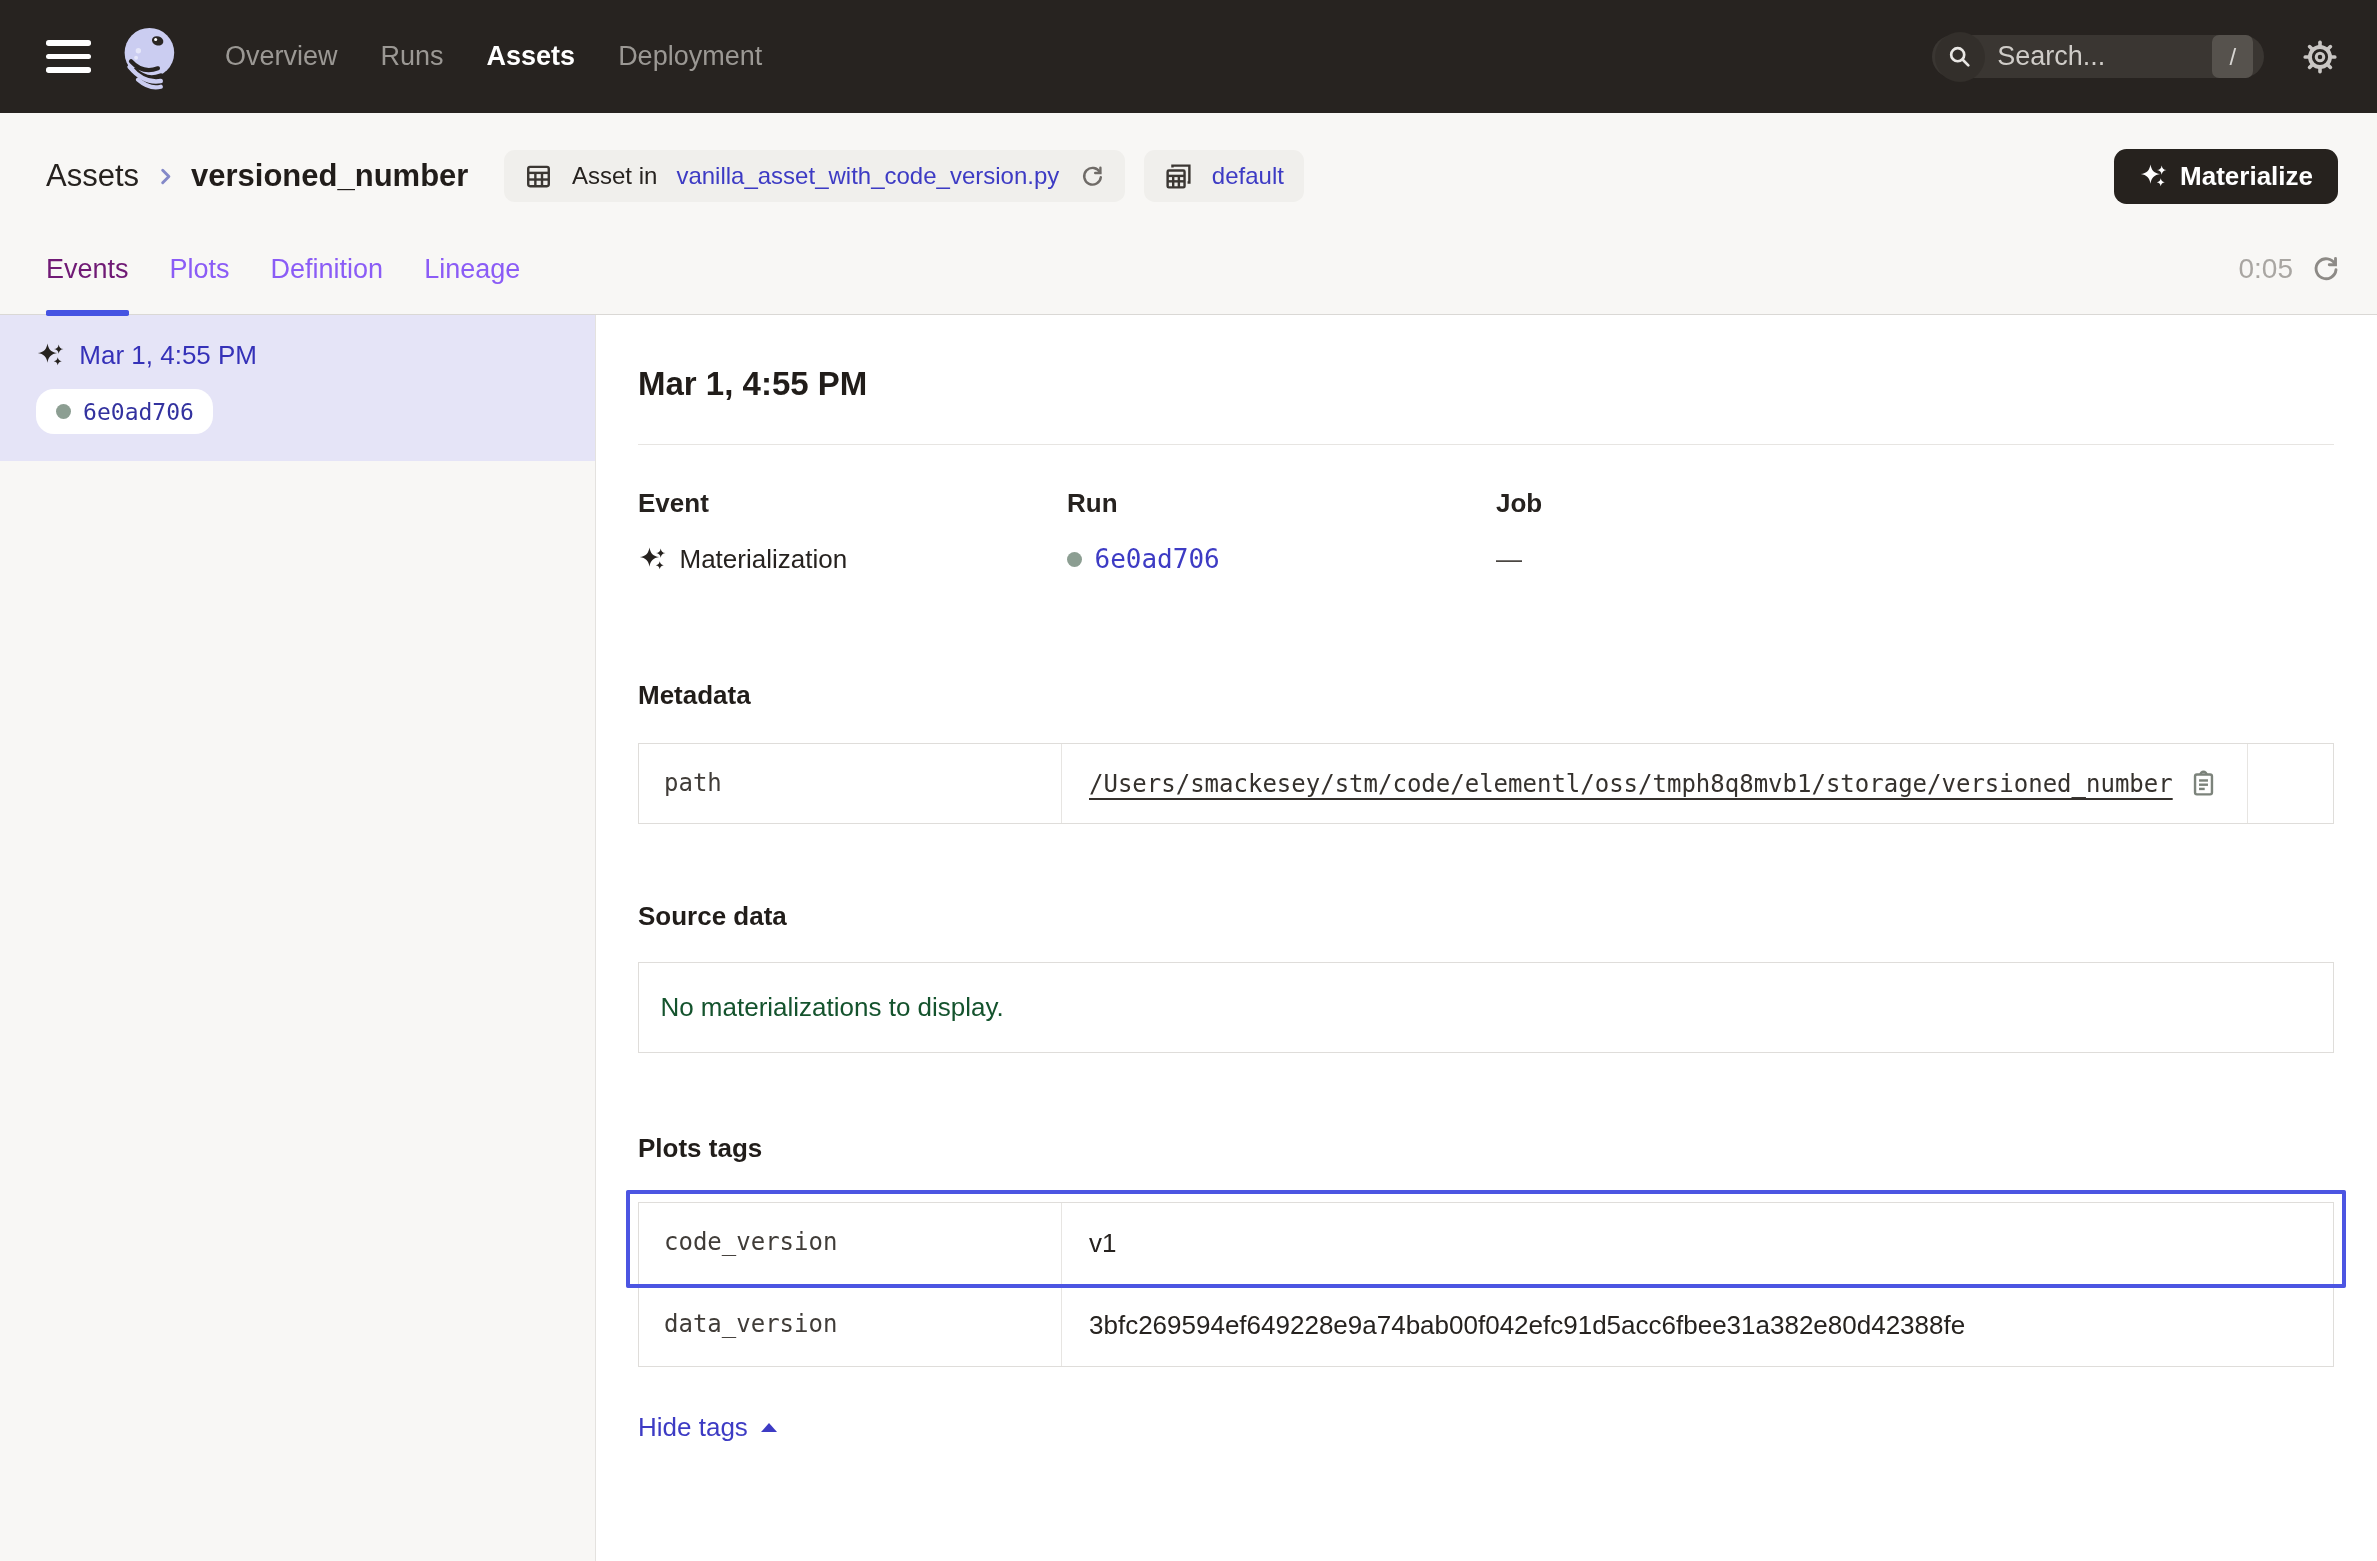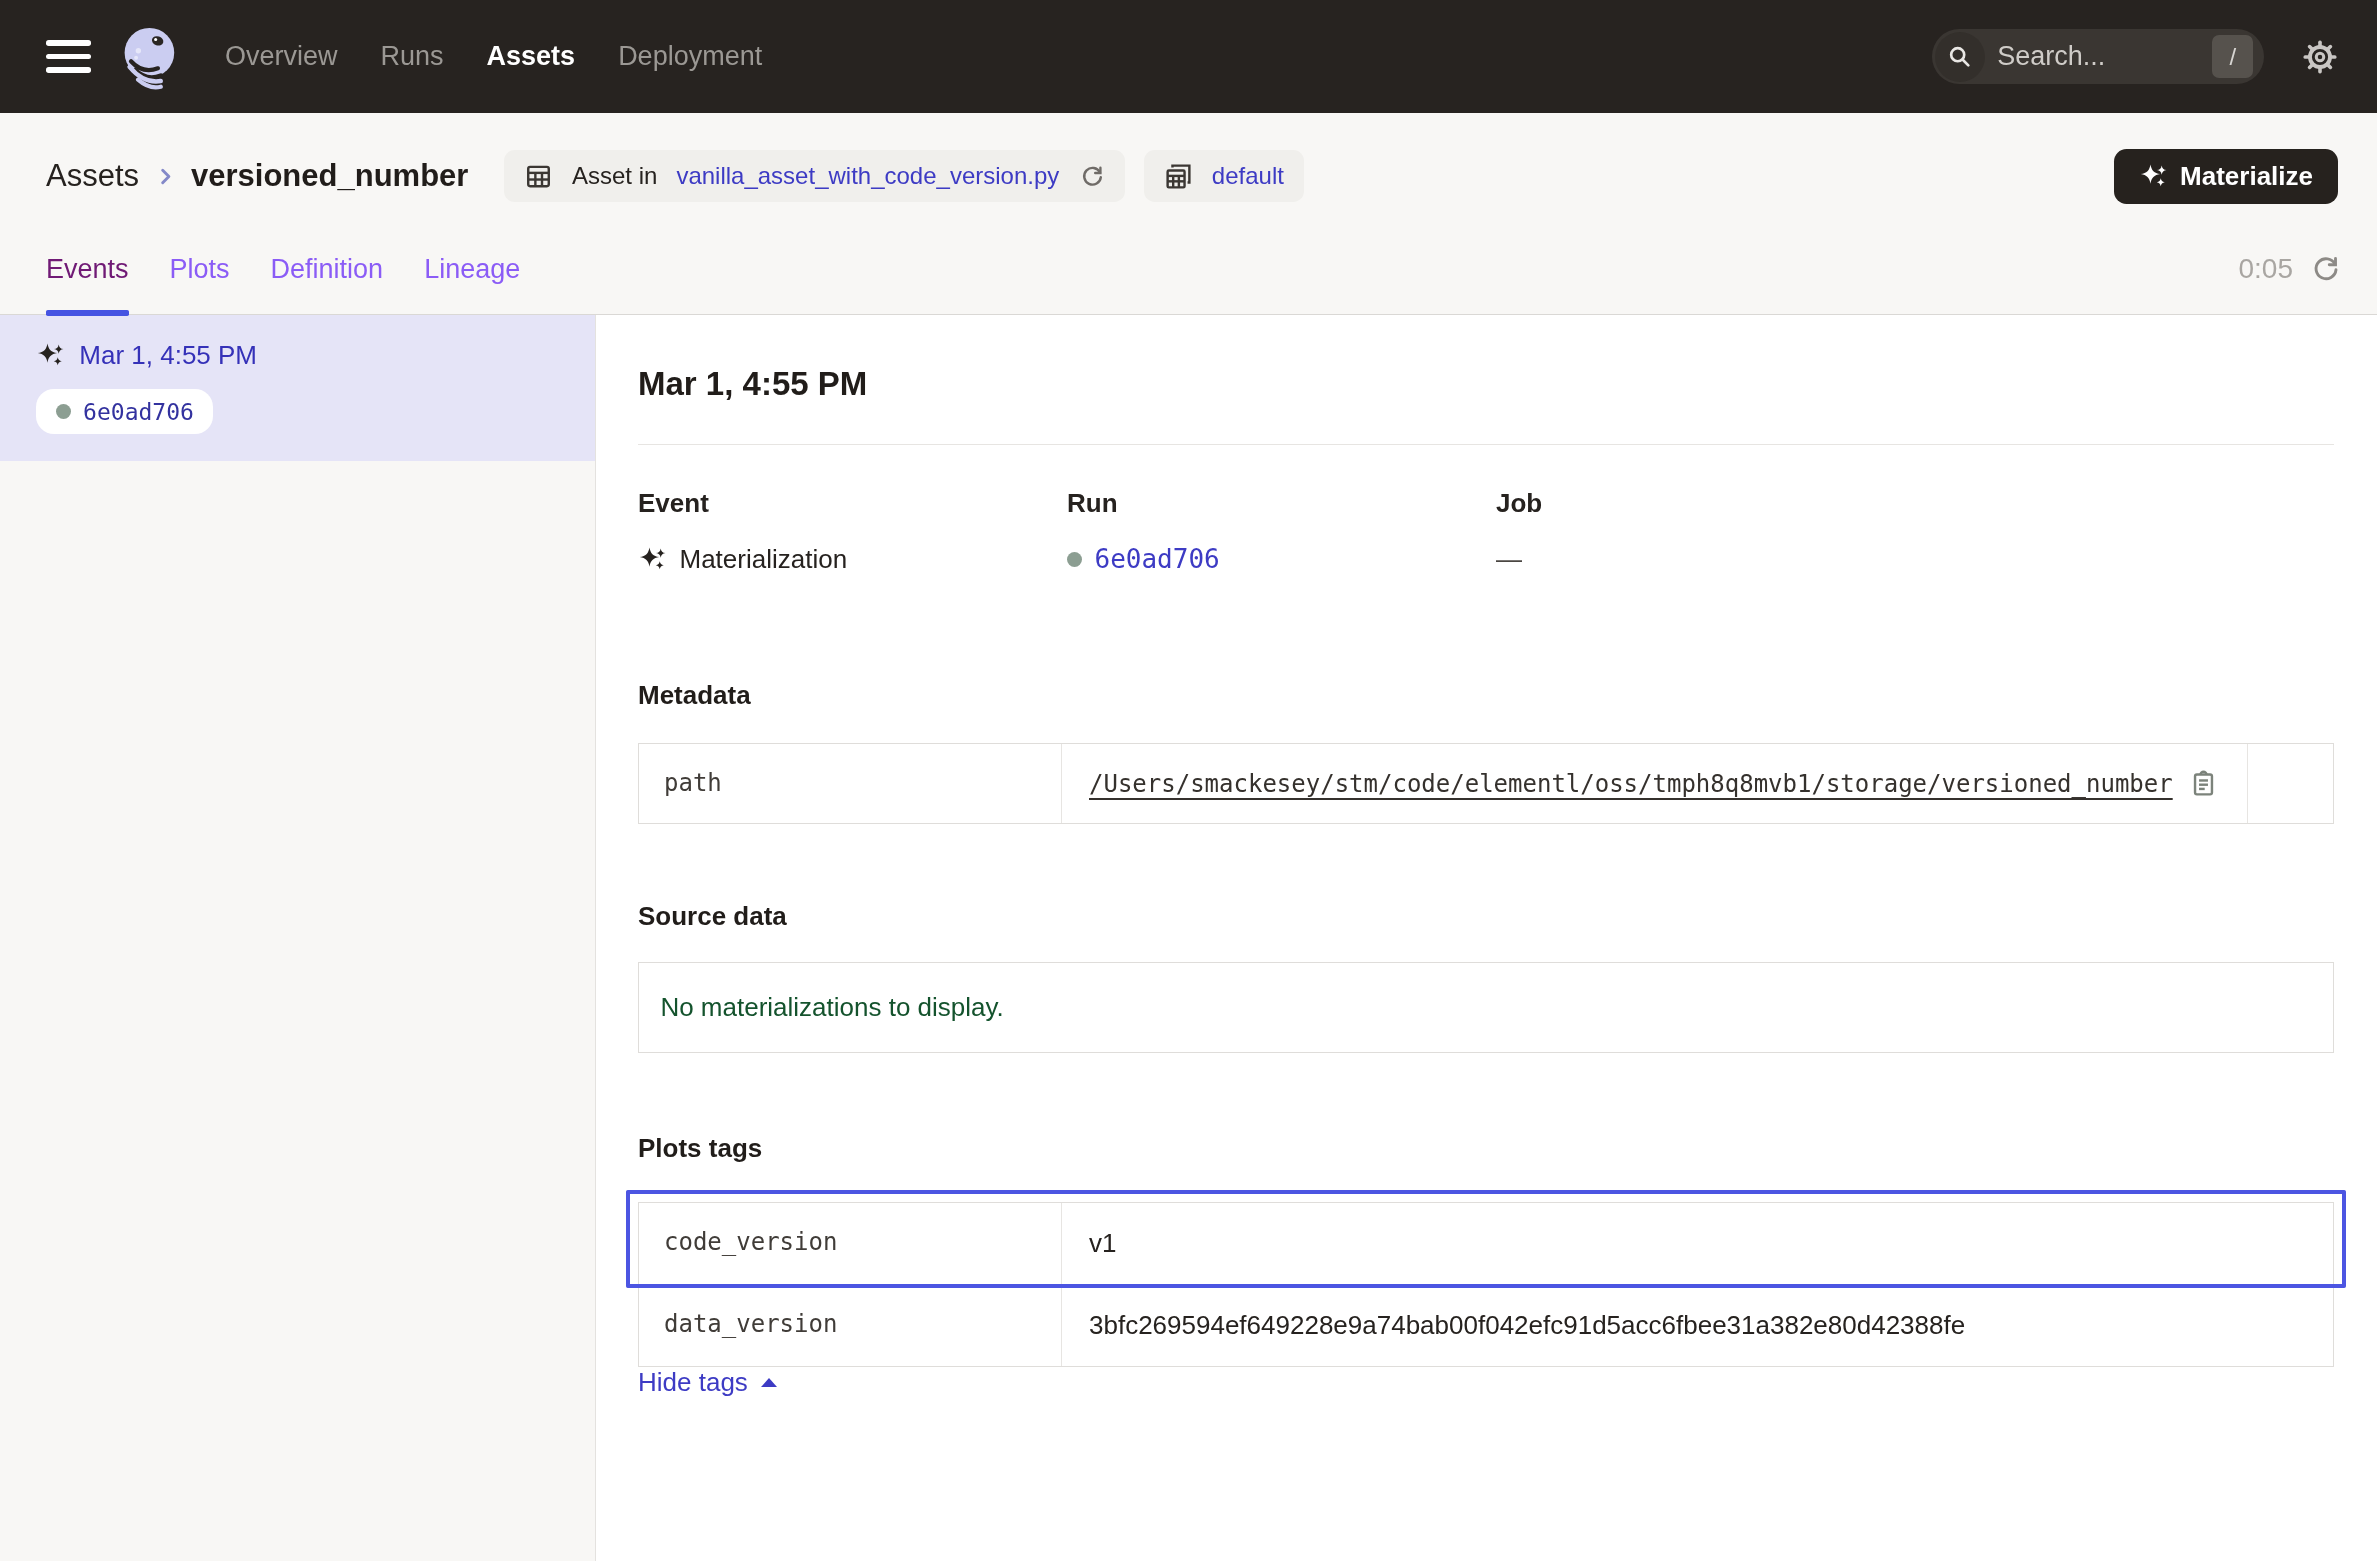--- a/index.html
+++ b/index.html
@@ -19,21 +19,21 @@
     padding:0 39px 0 46px;
   }
   .hamburger { width:45px; display:flex; flex-direction:column; gap:8px; cursor:pointer; }
   .hamburger span { display:block; height:5.4px; border-radius:2.7px; background:#ffffff; }
   .logo { margin-left:23px; width:68px; height:68px; display:flex; }
   .navlinks { display:flex; gap:43px; margin-left:43px; }
   .navlink { font-size:27px; color:#9B9894; font-weight:500; cursor:pointer; }
   .navlink.active { color:#ffffff; font-weight:700; }
   .topspacer { flex:1; }
   .searchbox {
-    width:332px; height:55px; border-radius:28px; background:#3A3632;
+    width:332px; height:43px; border-radius:28px; background:#3A3632;
     display:flex; align-items:center; padding-right:10.7px;
   }
   .search-iconwrap {
     width:50px; height:50px; margin-left:2.7px; border-radius:50%;
     background:#332F2B; display:flex; align-items:center; justify-content:center;
     color:#E9E7E4; flex:none;
   }
   .searchbox input {
     flex:1; min-width:0; border:none; outline:none; background:transparent;
     font-family:"Liberation Sans", sans-serif;
@@ -154,21 +154,21 @@
     margin-top:30px; border:1.8px solid #DFDDDA;
     padding:29px 21.4px; font-size:26px; color:#14532d;
   }
 
   .tagswrap { position:relative; margin-top:38px; }
   .ring {
     position:absolute; left:-11.6px; right:-11.6px; top:-11.6px; height:98px;
     border:4.5px solid #4C55E2; border-radius:1.8px; pointer-events:none;
   }
   .hidetags {
-    display:inline-flex; align-items:center; gap:13px;
+    margin-top:45px; display:inline-flex; align-items:center; gap:13px;
     font-size:26px; color:#3D3BC4; cursor:pointer;
   }
   .caret-up {
     width:0; height:0; display:inline-block;
     border-left:8px solid transparent; border-right:8px solid transparent;
     border-bottom:9.8px solid #3D3BC4;
   }
 </style>
 </head>
 <body>

